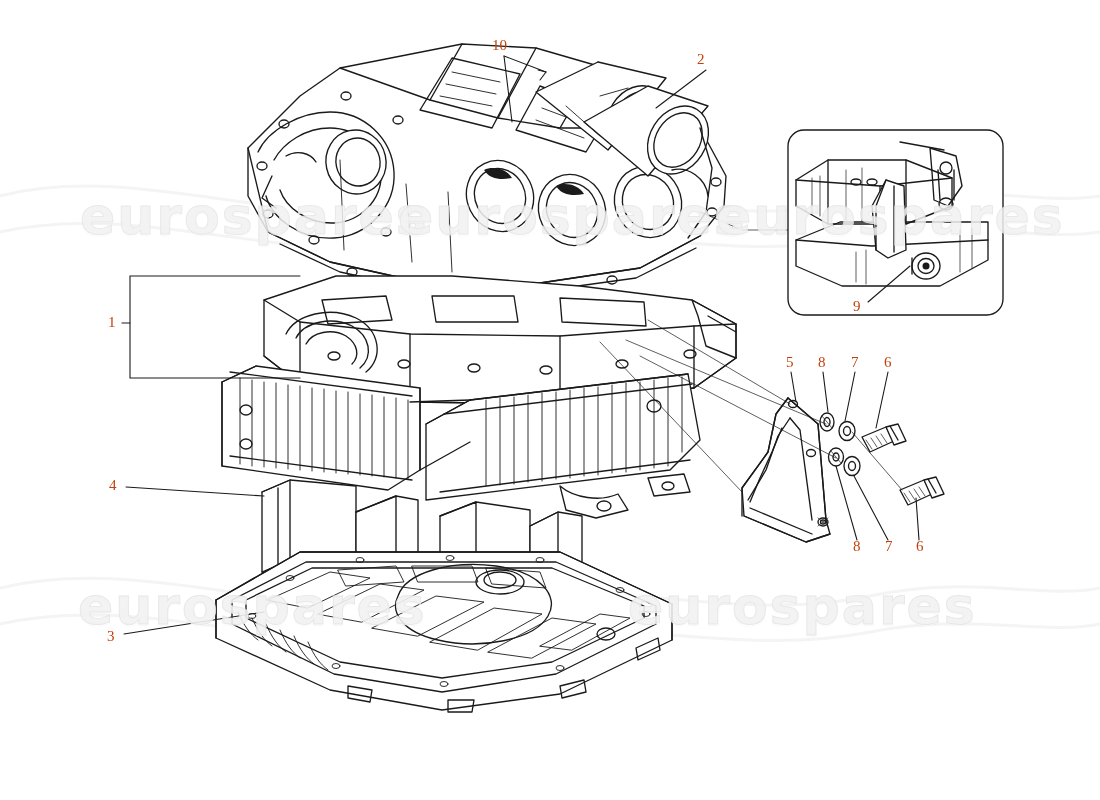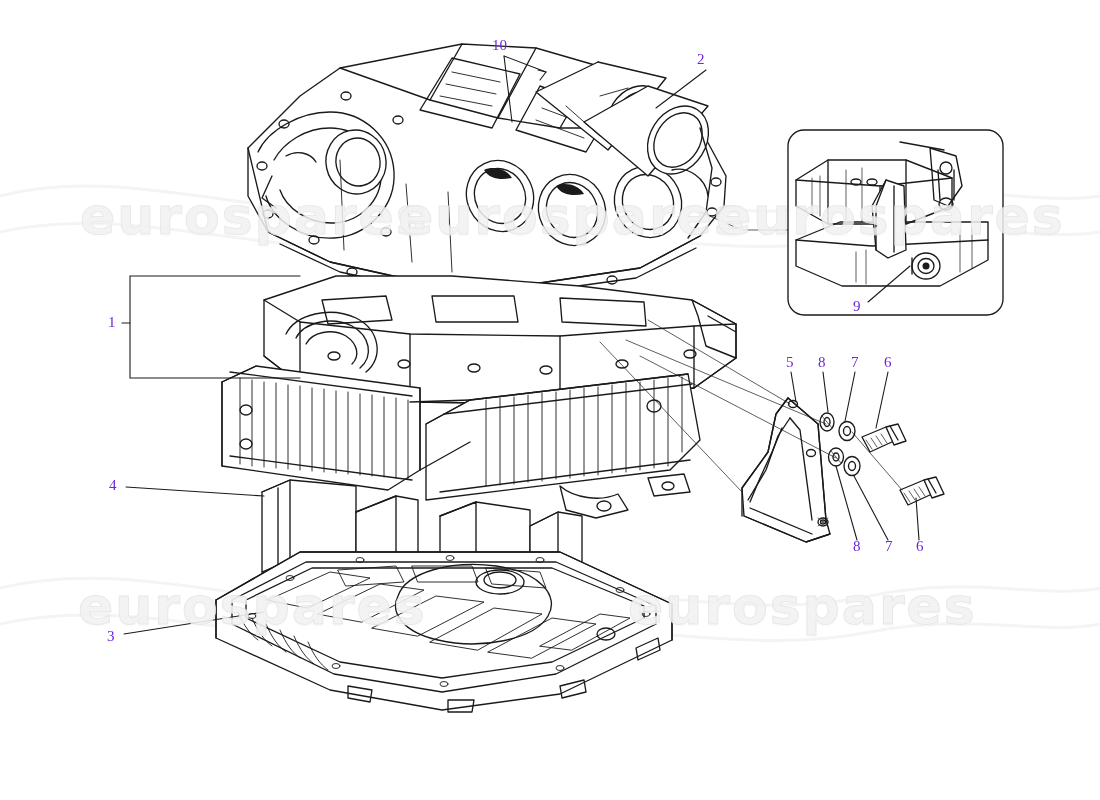--- a/index.html
+++ b/index.html
@@ -36,21 +36,21 @@
     color: #f2f2f2;
     -webkit-text-stroke: 1px #e6e6e6;
     text-shadow: 0 1px 0 #ffffff, 0 2px 2px rgba(0,0,0,0.04);
     white-space: nowrap;
     user-select: none;
   }
   .label {
     position: absolute;
     font-family: "Liberation Serif", serif;
     font-size: 15px;
-    color: #6d28d9;
+    color: #c2410c;
     line-height: 1;
     user-select: none;
   }
 </style>
 </head>
 <body>
 
 <div id="page">
 
   <div class="layer" id="watermark-layer">

